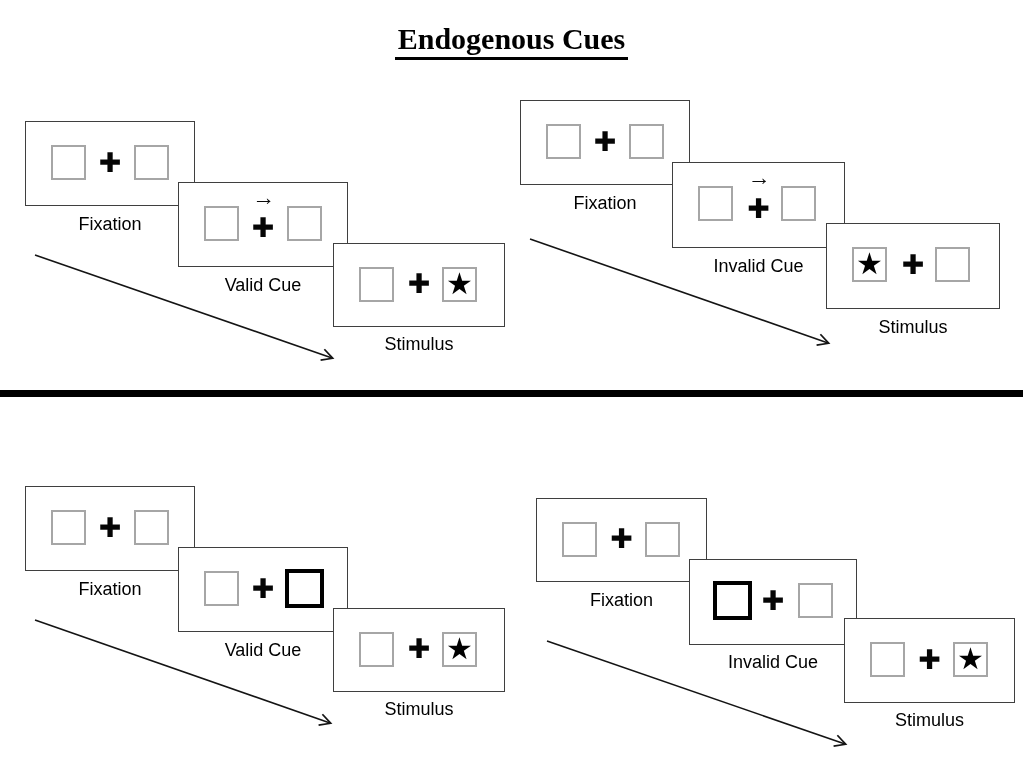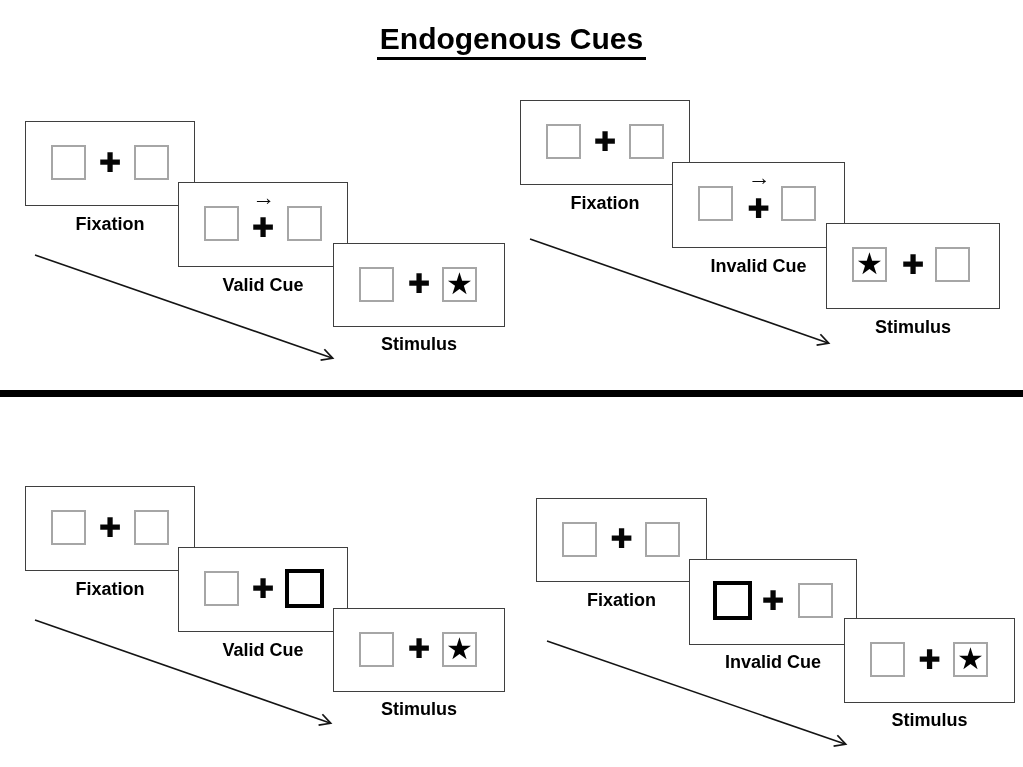--- a/index.html
+++ b/index.html
@@ -1,20 +1,20 @@
 <!DOCTYPE html>
 <html><head>
 <meta charset="utf-8">
 <style>
   html,body{margin:0;padding:0;background:#ffffff;}
   body{font-family:"Liberation Sans", sans-serif; color:#000;}
   #canvas{position:relative;width:1023px;height:767px;background:#ffffff;overflow:hidden;}
 
   .section-title{position:absolute;left:0;width:100%;text-align:center;
-    font-size:30px;font-weight:700;line-height:1.1;}
+    font-size:30px;font-weight:700;line-height:1.1;font-family:Liberation Serif, serif;}
   .section-title .u{display:inline-block;border-bottom:3px solid #000;padding:0 3px 2px 3px;}
 
   .divider{position:absolute;left:0;top:390px;width:100%;height:7px;background:#000;}
 
   .group{position:absolute;inset:0;pointer-events:none;}
 
   .card{position:absolute;background:#fff;border:1.4px solid #3f3f3f;box-sizing:border-box;}
 
   .box{position:absolute;top:23px;width:35px;height:35px;box-sizing:border-box;
     border:2px solid #a6a6a6;background:#fff;
@@ -25,21 +25,21 @@
 
   .star{font-size:30px;line-height:1;color:#000;transform:translateY(-1px);}
 
   .plus{position:absolute;left:50%;top:50%;transform:translate(-50%,-52%);
     font-size:27px;line-height:1;color:#050505;}
   .card.cue .plus{top:56%;}
 
   .cue-arrow{position:absolute;left:50%;top:3px;transform:translateX(-50%);
     font-size:23px;line-height:1;font-weight:400;color:#0a0a0a;letter-spacing:-1px;}
 
-  .step-label{position:absolute;text-align:center;font-size:18px;font-weight:700;line-height:1.2;}
+  .step-label{position:absolute;text-align:center;font-size:18px;font-weight:400;line-height:1.2;}
 
   svg.tarrow{position:absolute;overflow:visible;}
 </style>
 </head>
 <body>
 
 <div id="canvas">
 
   <div class="section-title" style="top:22px">
     <span class="u">Endogenous Cues</span>

